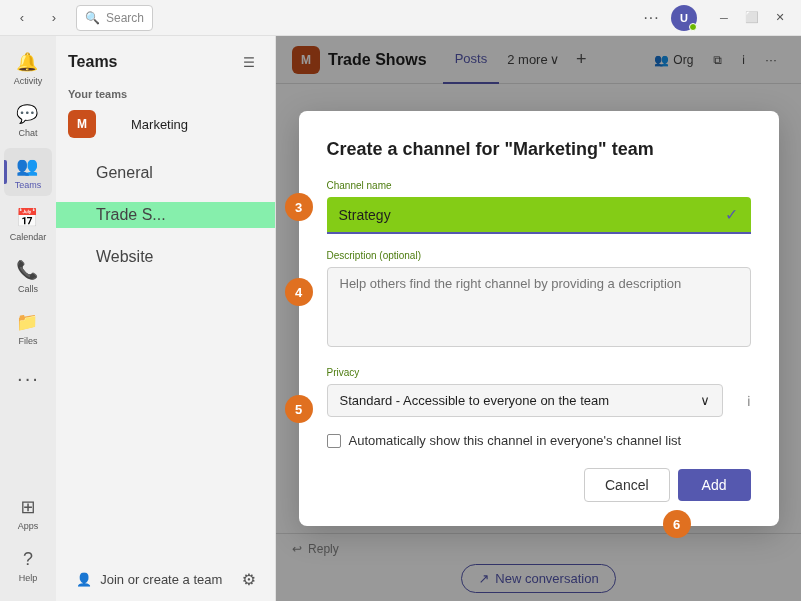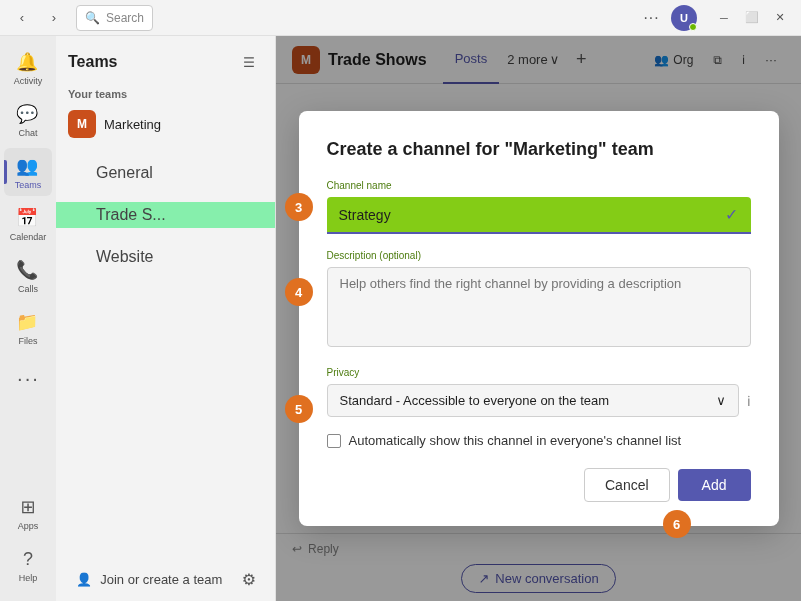--- a/index.html
+++ b/index.html
@@ -236,20 +236,21 @@
       align-items: center;
       justify-content: center;
       color: white;
       font-size: 12px;
       font-weight: bold;
       flex-shrink: 0;
     }
     .team-name {
       font-size: 13px;
       color: #1f1f1f;
+      margin-left: 27px;
     }
     .channel-item {
       display: flex;
       align-items: center;
       padding: 4px 12px 4px 40px;
       cursor: pointer;
       font-size: 16px;
       color: #444;
       margin-top: 16px;
     }
@@ -495,21 +496,21 @@
       border: 1px solid #d0d0d0;
       border-radius: 4px;
       padding: 8px 12px;
       cursor: pointer;
       font-size: 13px;
       color: #1f1f1f;
     }
     .privacy-row {
       display: flex;
       align-items: center;
-      gap: 8px;
+      gap: 24px;
       margin-bottom: 16px;
     }
     .privacy-info {
       color: #888;
       font-size: 14px;
       cursor: pointer;
     }
     .checkbox-row {
       display: flex;
       align-items: center;

